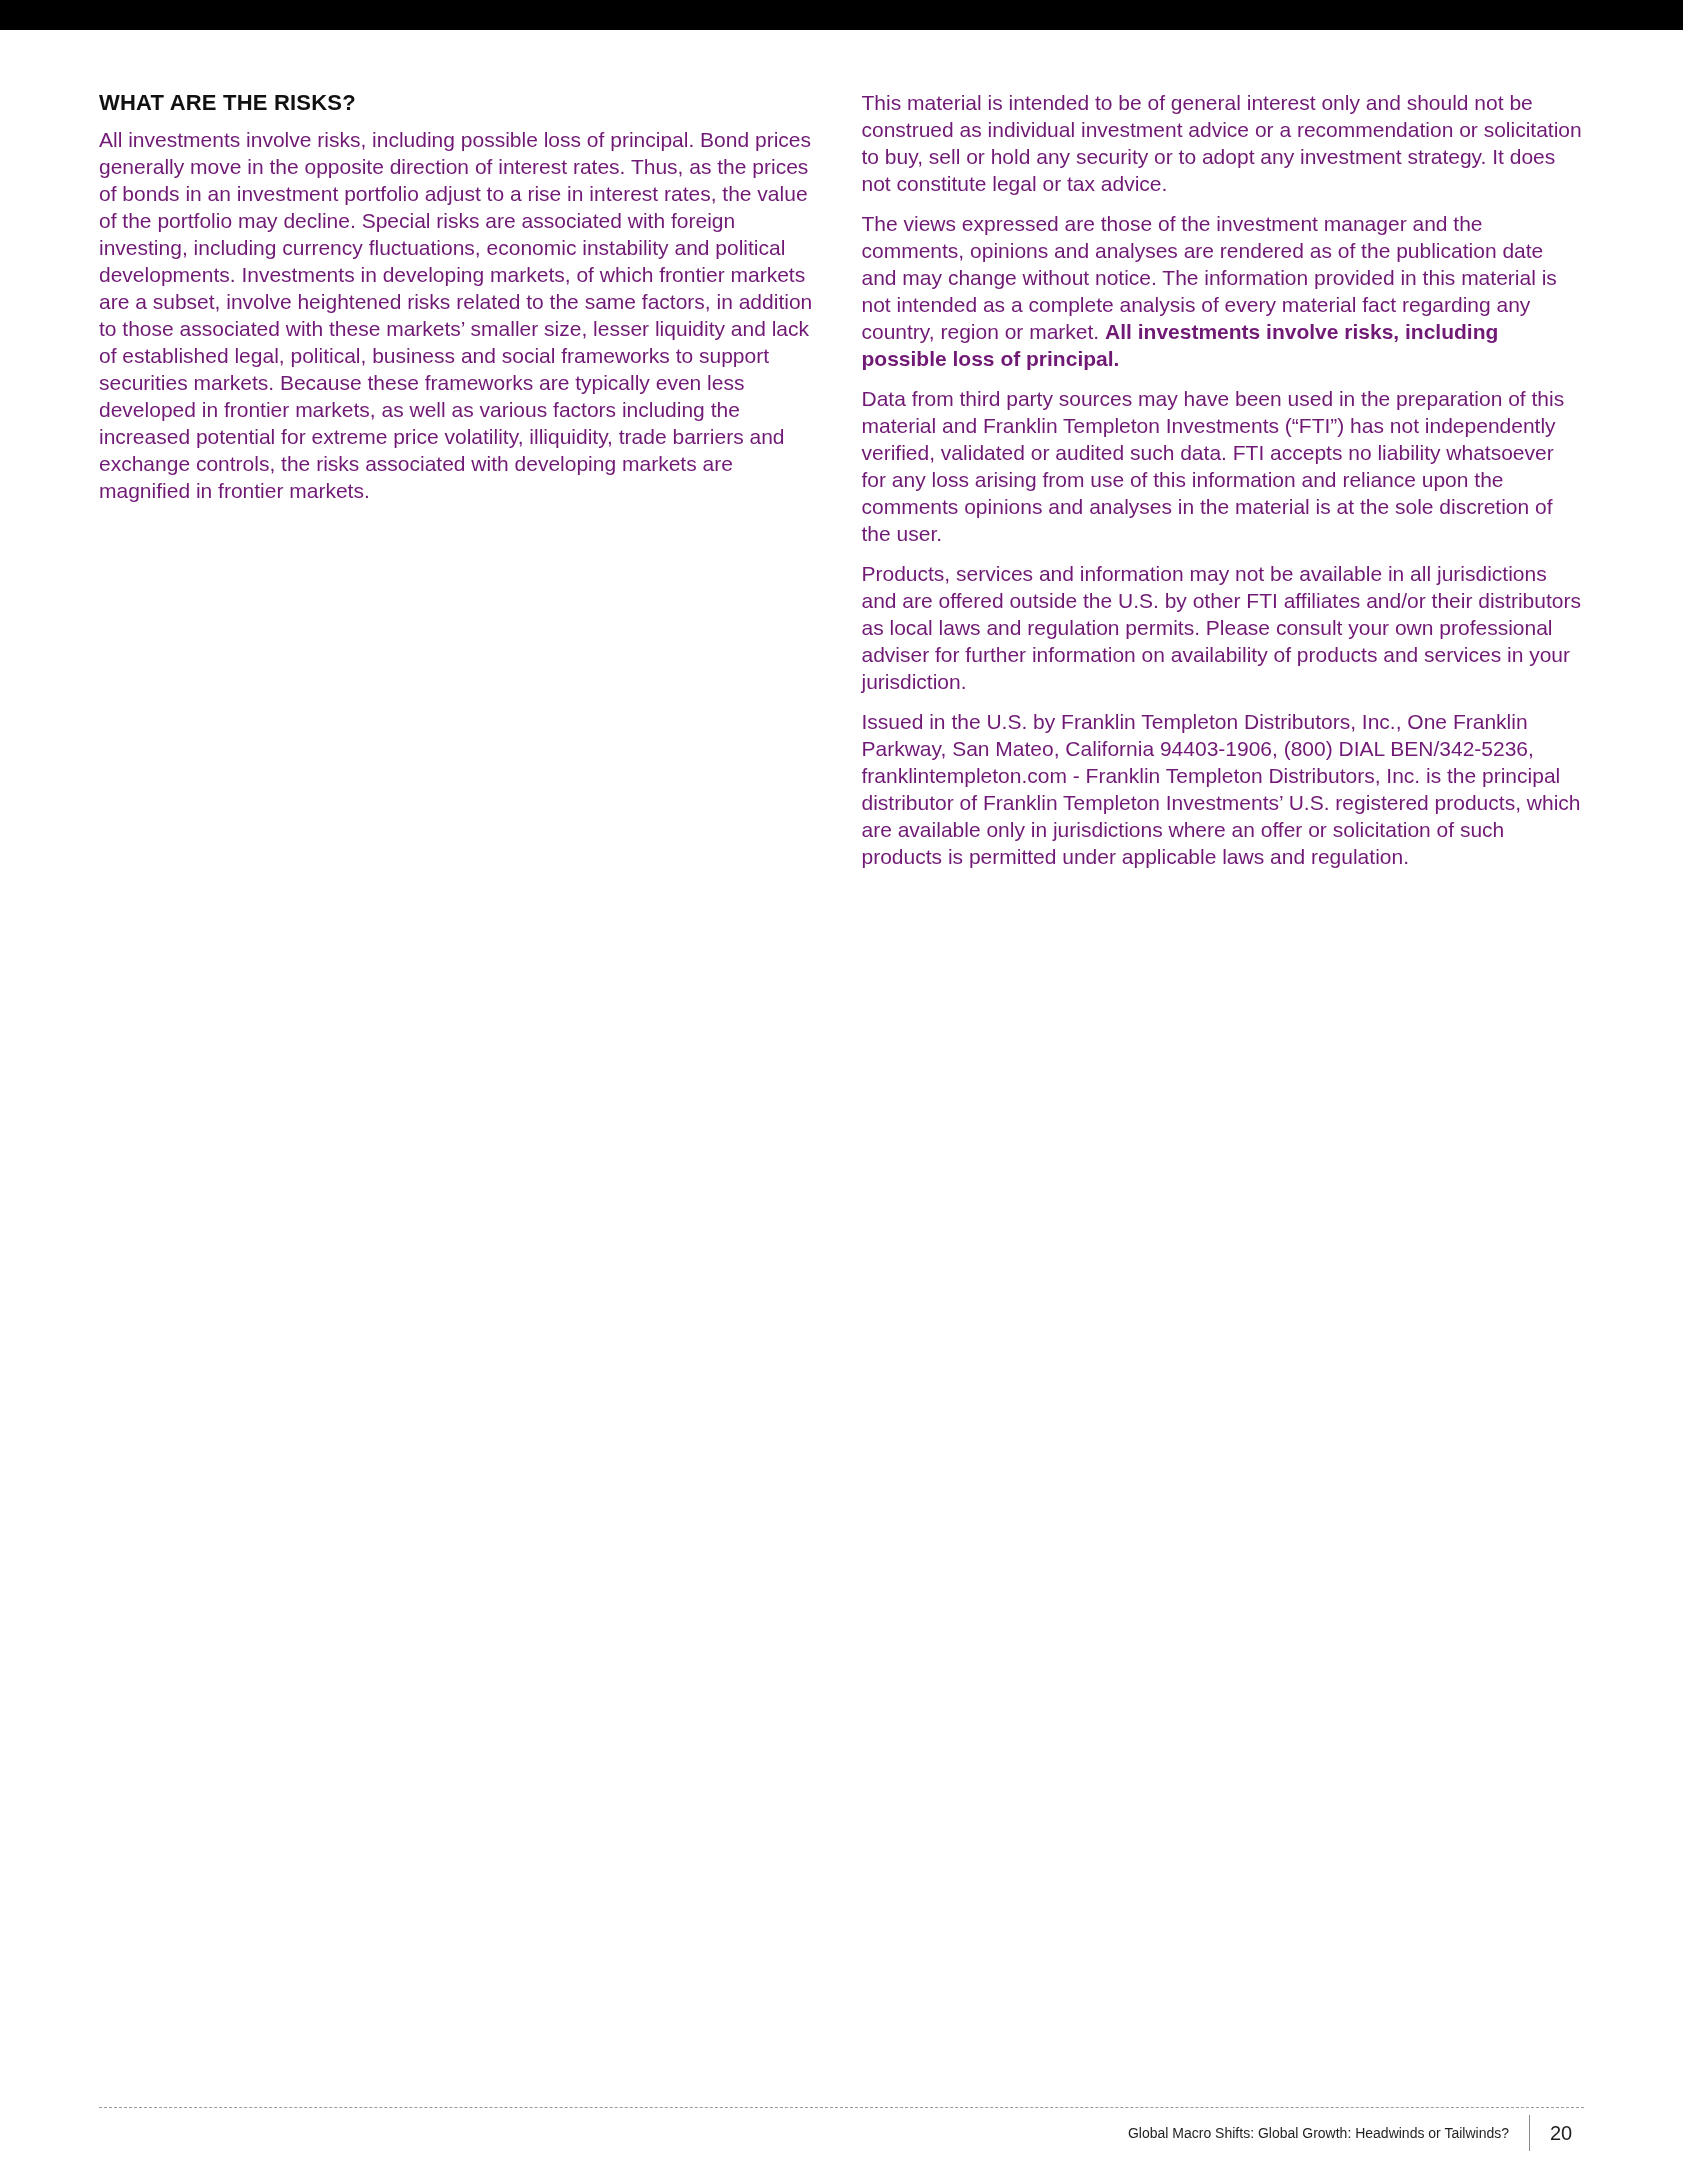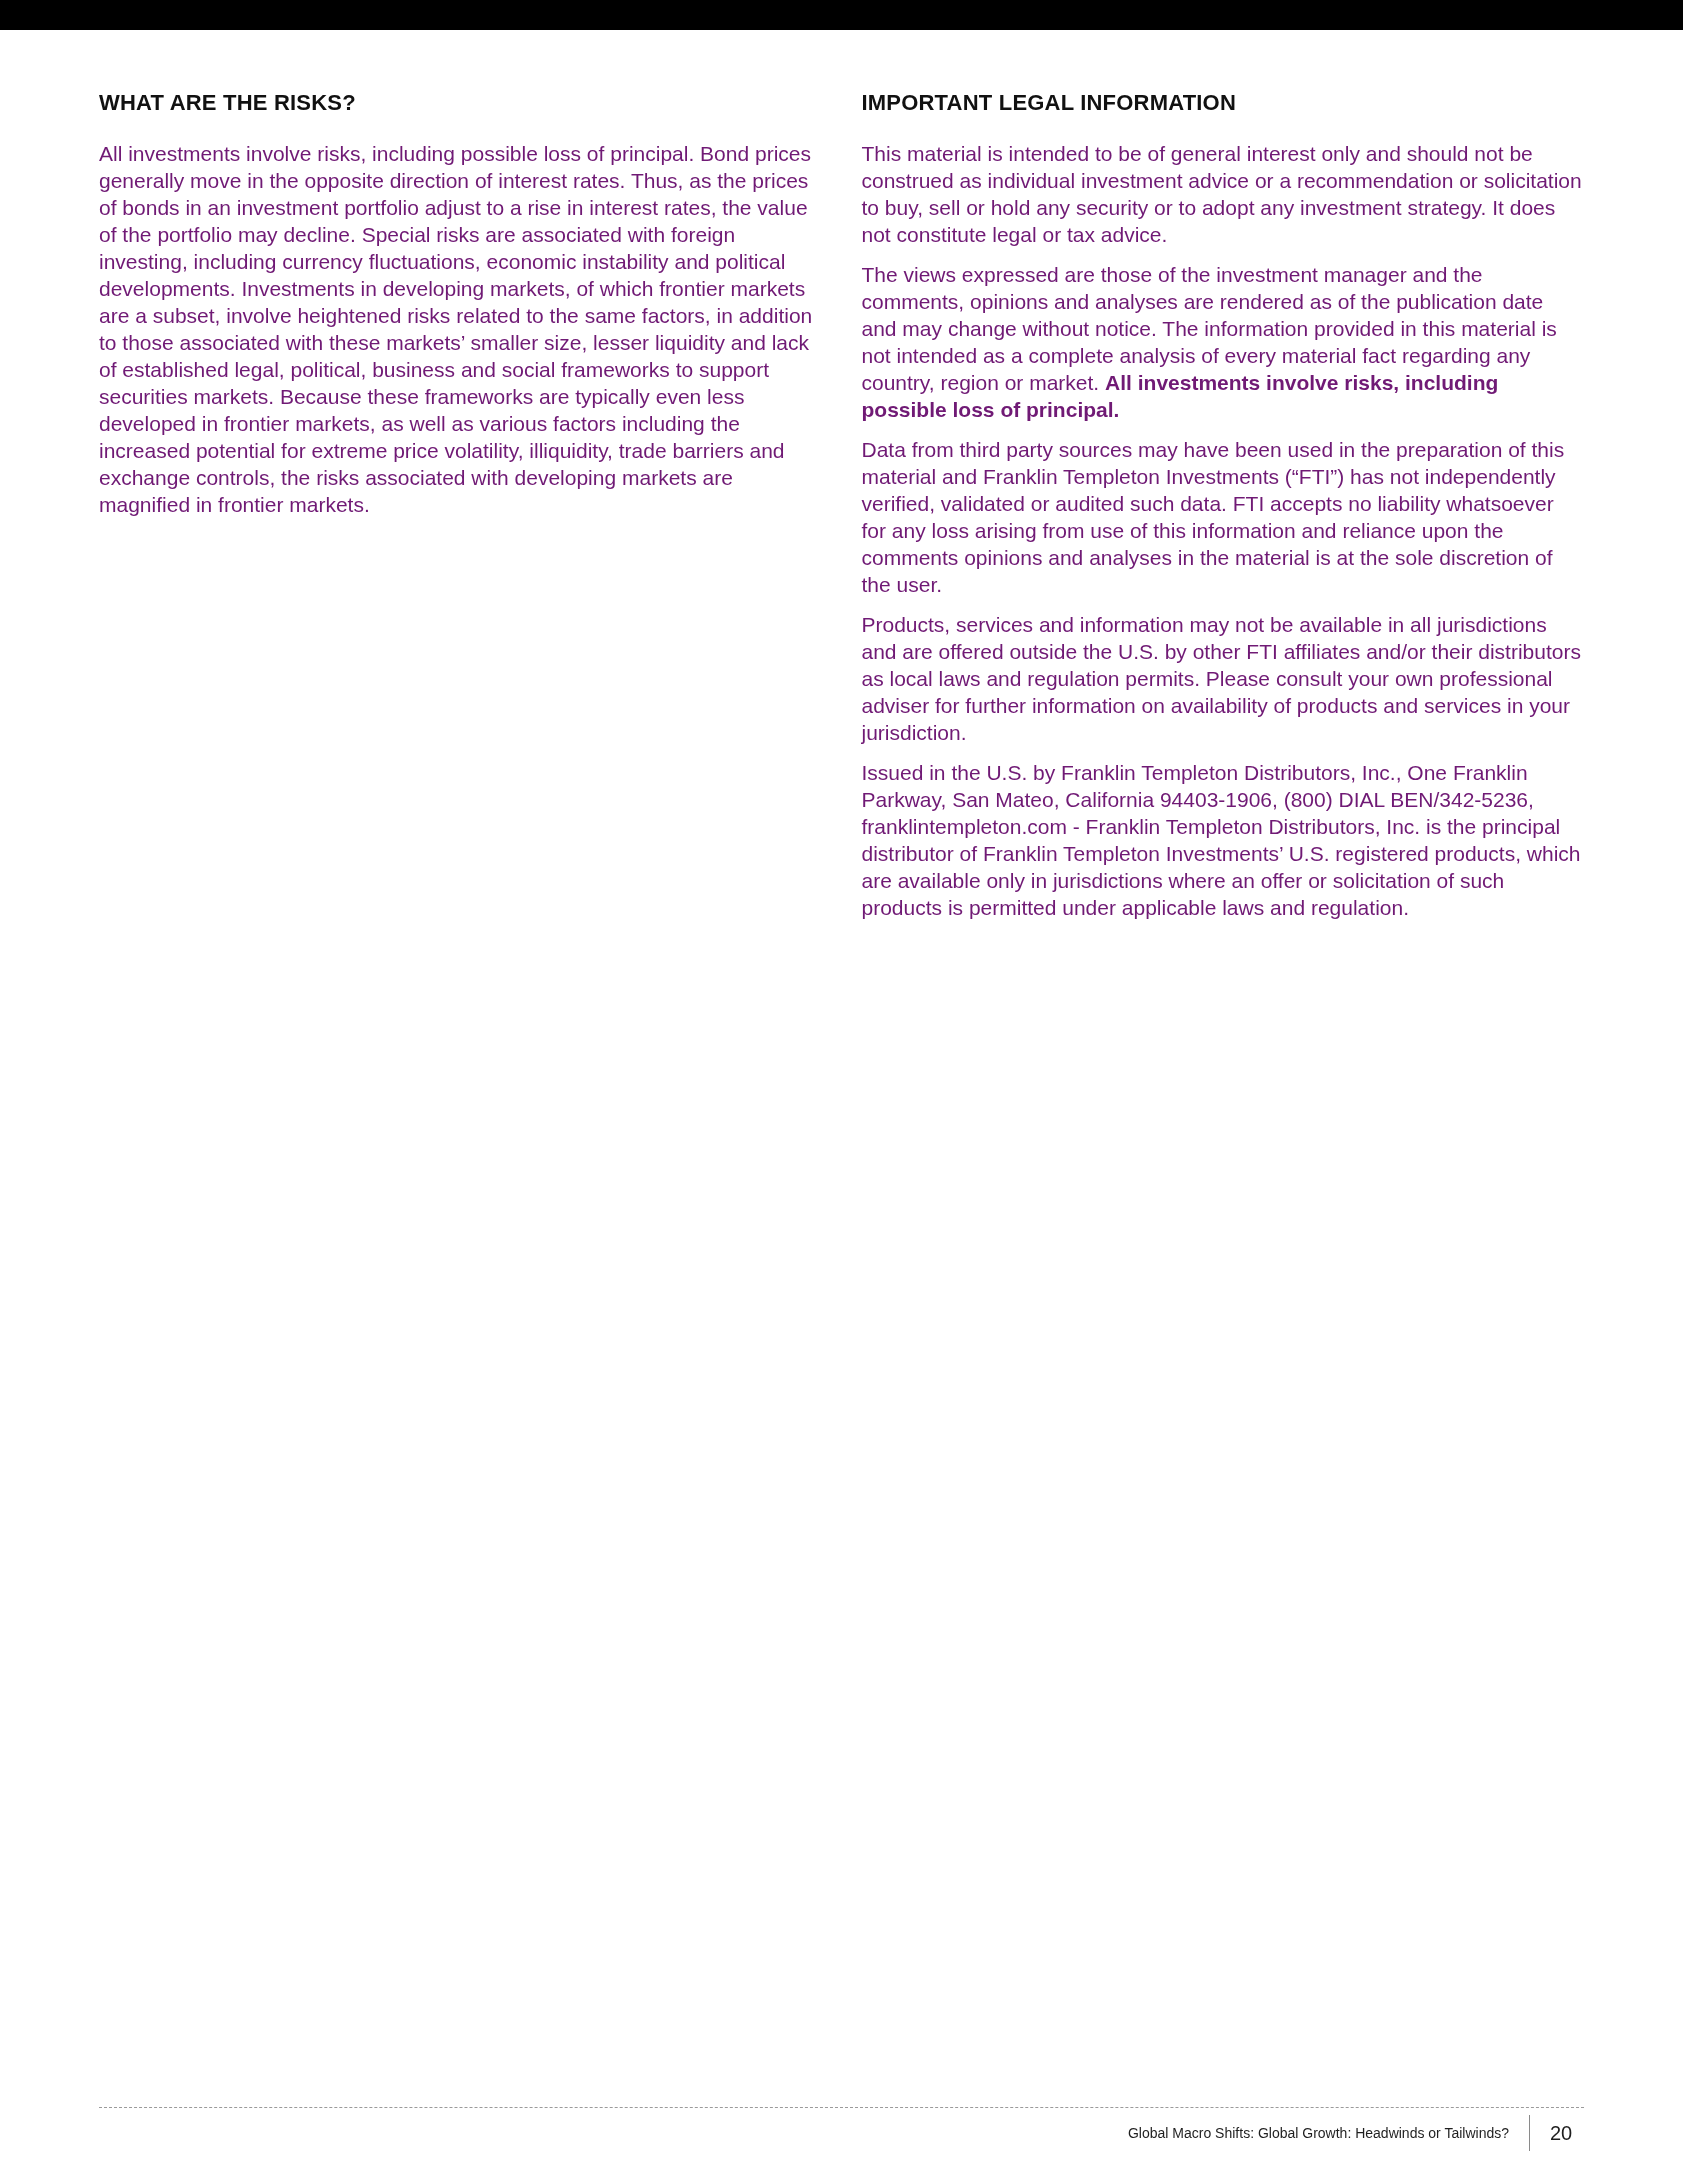--- a/index.html
+++ b/index.html
@@ -27,21 +27,21 @@
     display: flex;
     gap: 48px;
   }
   .col-left  { width: 715px; }
   .col-right { width: 723px; }
   .section-heading {
     font-size: 22px;
     line-height: 27px;
     font-weight: bold;
     color: #111111;
-    margin-bottom: 24px;
+    margin-bottom: 10px;
     letter-spacing: 0.2px;
   }
   .body-text {
     font-size: 21px;
     line-height: 27px;
     color: #701a75;
     margin-bottom: 13px;
   }
   .body-text:last-child { margin-bottom: 0; }
   .bold { font-weight: bold; }
@@ -88,21 +88,20 @@
   <div class="top-bar"></div>
 
   <div class="content">
 
     <div class="col-left">
       <div class="section-heading">WHAT ARE THE RISKS?</div>
       <p class="body-text">All investments involve risks, including possible loss of principal. Bond prices generally move in the opposite direction of interest rates. Thus, as the prices of bonds in an investment portfolio adjust to a rise in interest rates, the value of the portfolio may decline. Special risks are associated with foreign investing, including currency fluctuations, economic instability and political developments. Investments in developing markets, of which frontier markets are a subset, involve heightened risks related to the same factors, in addition to those associated with these markets’ smaller size, lesser liquidity and lack of established legal, political, business and social frameworks to support securities markets. Because these frameworks are typically even less developed in frontier markets, as well as various factors including the increased potential for extreme price volatility, illiquidity, trade barriers and exchange controls, the risks associated with developing markets are magnified in frontier markets.</p>
     </div>
 
     <div class="col-right">
-      <div class="section-heading">IMPORTANT LEGAL INFORMATION</div>
 
       <p class="body-text">This material is intended to be of general interest only and should not be construed as individual investment advice or a recommendation or solicitation to buy, sell or hold any security or to adopt any investment strategy. It does not constitute legal or tax advice.</p>
 
       <p class="body-text"><span>The views expressed are those of the investment manager and the comments, opinions and analyses are rendered as of the publication date and may change without notice. The information provided in this material is not intended as a complete analysis of every material fact regarding any country, region or market. </span><span class="bold">All investments involve risks, including possible loss of principal.</span></p>
 
       <p class="body-text">Data from third party sources may have been used in the preparation of this material and Franklin Templeton Investments (“FTI”) has not independently verified, validated or audited such data. FTI accepts no liability whatsoever for any loss arising from use of this information and reliance upon the comments opinions and analyses in the material is at the sole discretion of the user.</p>
 
       <p class="body-text">Products, services and information may not be available in all jurisdictions and are offered outside the U.S. by other FTI affiliates and/or their distributors as local laws and regulation permits. Please consult your own professional adviser for further information on availability of products and services in your jurisdiction.</p>
 
       <p class="body-text"><span class="underline">Issued in the U.S.</span><span> by Franklin Templeton Distributors, Inc., One Franklin Parkway, San Mateo, California 94403-1906, (800) DIAL BEN/342-5236, franklintempleton.com - Franklin Templeton Distributors, Inc. is the principal distributor of Franklin Templeton Investments’ U.S. registered products, which are available only in jurisdictions where an offer or solicitation of such products is permitted under applicable laws and regulation.</span></p>

